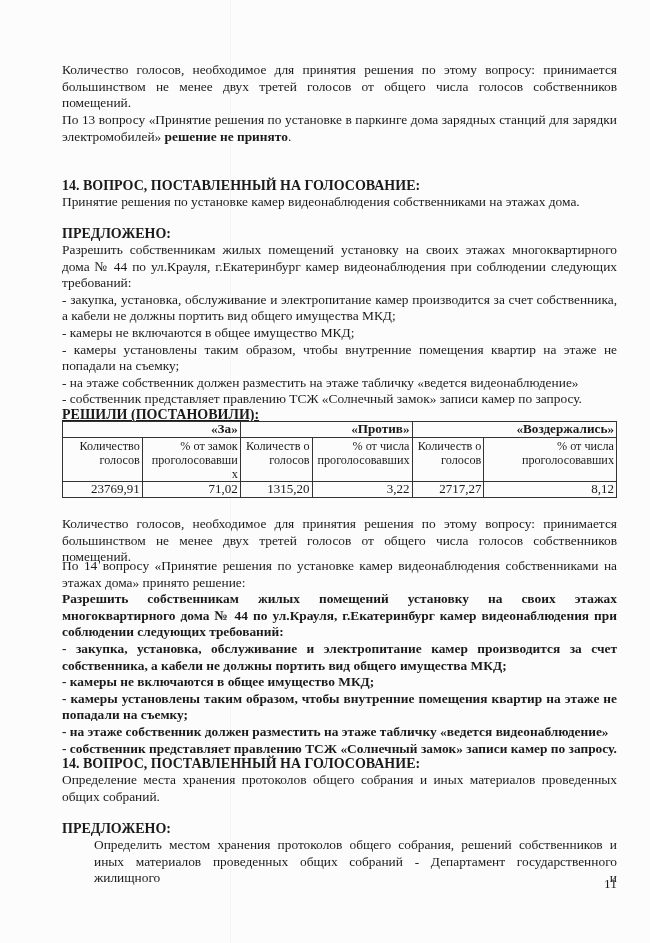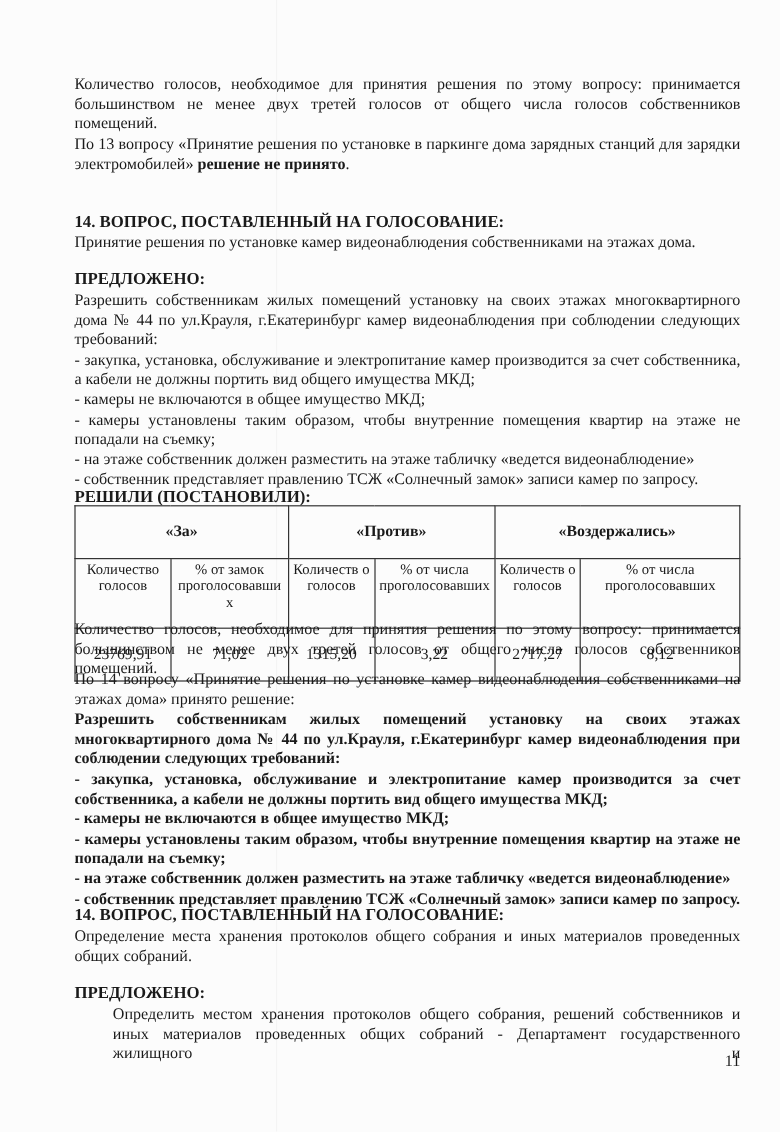--- a/index.html
+++ b/index.html
@@ -13,21 +13,21 @@
     .page { position: absolute; left: 0; top: 0; width: 650px; height: 943px; }
     .block { position: absolute; left: 62px; width: 555px; font-size: 13.4px; line-height: 16.6px; }
     p { margin: 0; text-align: justify; text-align-last: left; }
     .b { font-weight: bold; }
     .h { font-weight: bold; font-size: 14px; line-height: 17px; }
     .li { margin: 0; text-align: justify; }
     table.vote {
       position: absolute; left: 62px; top: 421px; width: 555px;
       border-collapse: collapse; font-size: 12.2px; line-height: 14px;
     }
-    table.vote td { border: 1px solid #333; text-align: center; padding: 14px 2px; vertical-align: top; }
+    table.vote td { border: 1px solid #333; text-align: right; padding: 0 2px; vertical-align: top; }
     table.vote td.grp { font-weight: bold; font-size: 13.2px; height: 15px; }
     table.vote td.hd { height: 42px; padding-top: 1px; }
     table.vote td.val { font-size: 13px; height: 15px; }
     .pageno { position: absolute; left: 604px; top: 876px; font-size: 13.4px; }
     .scan-line { position: absolute; left: 230px; top: 0; width: 1px; height: 943px; background: rgba(0,0,0,0.03); }
   </style>
 </head>
 <body>
 
 <div class="page">
@@ -49,21 +49,21 @@
     <p class="h">ПРЕДЛОЖЕНО:</p>
     <p>Разрешить собственникам жилых помещений установку на своих этажах многоквартирного дома № 44 по ул.Крауля, г.Екатеринбург камер видеонаблюдения при соблюдении следующих требований:</p>
     <p class="li">- закупка, установка, обслуживание и электропитание камер производится за счет собственника, а кабели не должны портить вид общего имущества МКД;</p>
     <p class="li">- камеры не включаются в общее имущество МКД;</p>
     <p class="li">- камеры установлены таким образом, чтобы внутренние помещения квартир на этаже не попадали на съемку;</p>
     <p class="li">- на этаже собственник должен разместить на этаже табличку «ведется видеонаблюдение»</p>
     <p class="li">- собственник представляет правлению ТСЖ «Солнечный замок» записи камер по запросу.</p>
   </div>
 
   <div class="block" style="top:406px;">
-    <p class="h" style="">РЕШИЛИ (ПОСТАНОВИЛИ):</p>
+    <p class="h" style="text-decoration: underline;">РЕШИЛИ (ПОСТАНОВИЛИ):</p>
   </div>
 
   <table class="vote">
     <colgroup>
       <col style="width:80px">
         <col style="width:98px">
         <col style="width:72px">
       <col style="width:100px">
         <col style="width:72px">
         <col style="width:133px">

